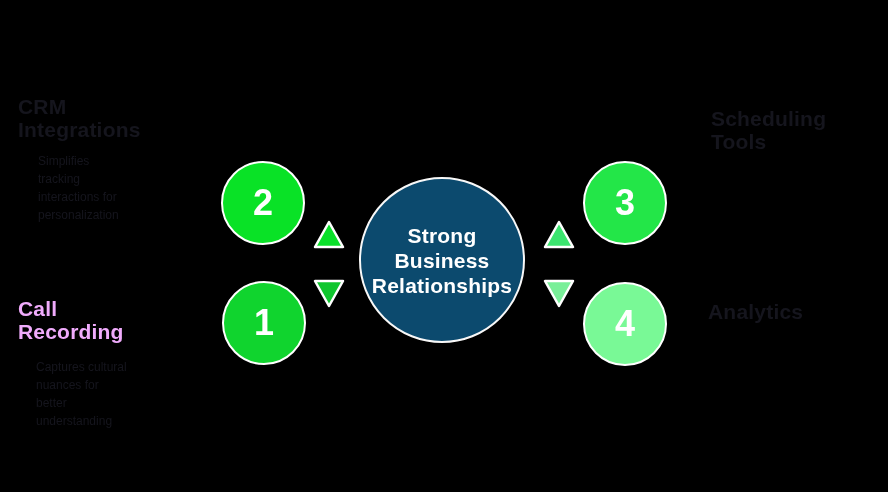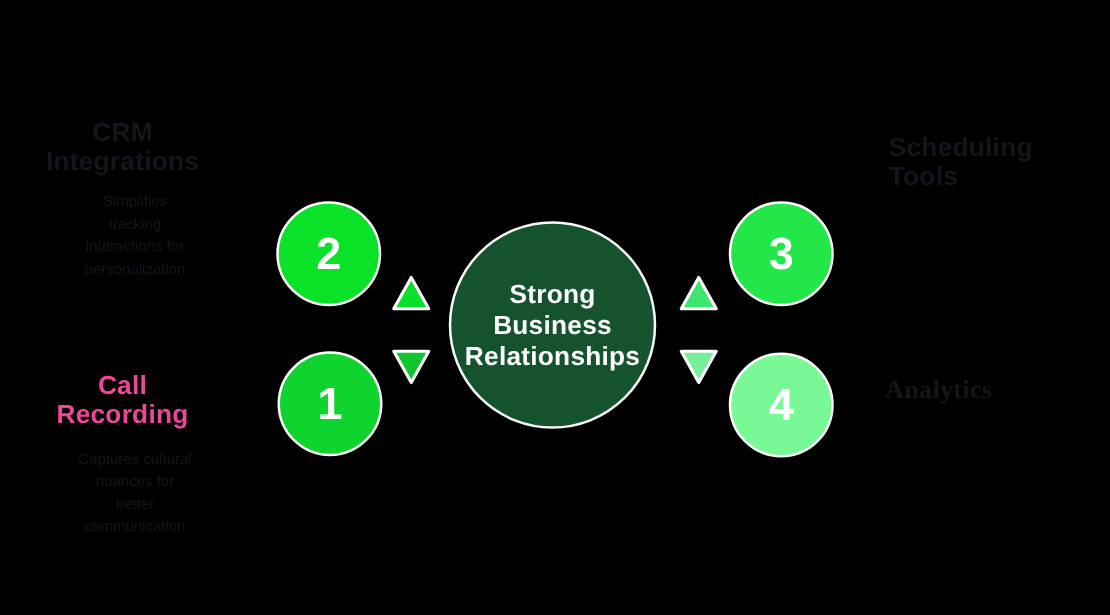--- a/index.html
+++ b/index.html
@@ -63,44 +63,44 @@
     font-size: 21px;
     font-weight: 600;
     line-height: 23px;
     letter-spacing: 0.2px;
   }
   .label.desc {
     font-size: 12px;
     font-weight: 400;
     line-height: 18px;
   }
-  .align-right { text-align: center; }
+  .align-right { text-align: left; }
   .align-left  { text-align: left; }
 
   .pos-tl-title { left: 18px;  top: 95px;  width: 160px; }
   .pos-tl-desc  { left: 38px;  top: 152px; width: 140px; }
   .pos-bl-title { left: 18px;  top: 297px; width: 160px; }
   .pos-bl-desc  { left: 36px;  top: 358px; width: 144px; }
   .pos-tr-title { left: 711px; top: 107px; width: 160px; }
   .pos-tr-desc  { left: 711px; top: 170px; width: 155px; }
-  .pos-br-title { left: 708px; top: 300px; width: 160px; font-family: Liberation Serif, serif; }
+  .pos-br-title { left: 708px; top: 300px; width: 160px; }
   .pos-br-desc  { left: 708px; top: 334px; width: 150px; }
 
   .tri { position: absolute; }
   .pos-tri-lu { left: 313px; top: 220px; }
   .pos-tri-ld { left: 313px; top: 279px; }
   .pos-tri-ru { left: 543px; top: 220px; }
   .pos-tri-rd { left: 543px; top: 279px; }
 </style>
 </head>
 <body>
 
 <div class="canvas" style="background-color: rgb(0, 0, 0);">
 
-  <div class="center-circle" style="background-color: #14532d; justify-content: center;">
+  <div class="center-circle" style="background-color: #0c4a6e; justify-content: center;">
     <div class="center-title" style="color: rgb(255, 255, 255);">Strong Business Relationships</div>
   </div>
 
   <div class="num-circle pos-c1" style="background-color: rgb(16, 212, 46);">
     <span>1</span>
   </div>
   <div class="num-circle pos-c2" style="background-color: rgb(9, 226, 38);">
     <span>2</span>
   </div>
   <div class="num-circle pos-c3" style="background-color: rgb(35, 230, 72);">
@@ -123,25 +123,25 @@
     <polygon points="2,2 30,2 16,27" stroke="#ffffff" stroke-width="2.5" stroke-linejoin="round" fill="#79ef99"></polygon>
   </svg>
 
   <div class="label title align-right pos-tl-title" style="color: rgb(21, 21, 29);">CRM
 Integrations</div>
   <div class="label desc align-right pos-tl-desc" style="color: rgb(21, 21, 29);">Simplifies
 tracking
 interactions for
 personalization</div>
 
-  <div class="label title align-right pos-bl-title" style="color: #ec4899;">Call
+  <div class="label title align-right pos-bl-title" style="color: #f0abfc;">Call
 Recording</div>
   <div class="label desc align-right pos-bl-desc" style="color: rgb(21, 21, 29);">Captures cultural
 nuances for
 better
-communication</div>
+understanding</div>
 
   <div class="label title align-left pos-tr-title" style="color: rgb(21, 21, 29);">Scheduling
 Tools</div>
 
   <div class="label title align-left pos-br-title" style="color: rgb(21, 21, 29);">Analytics</div>
 
 </div>
 
 </body></html>

